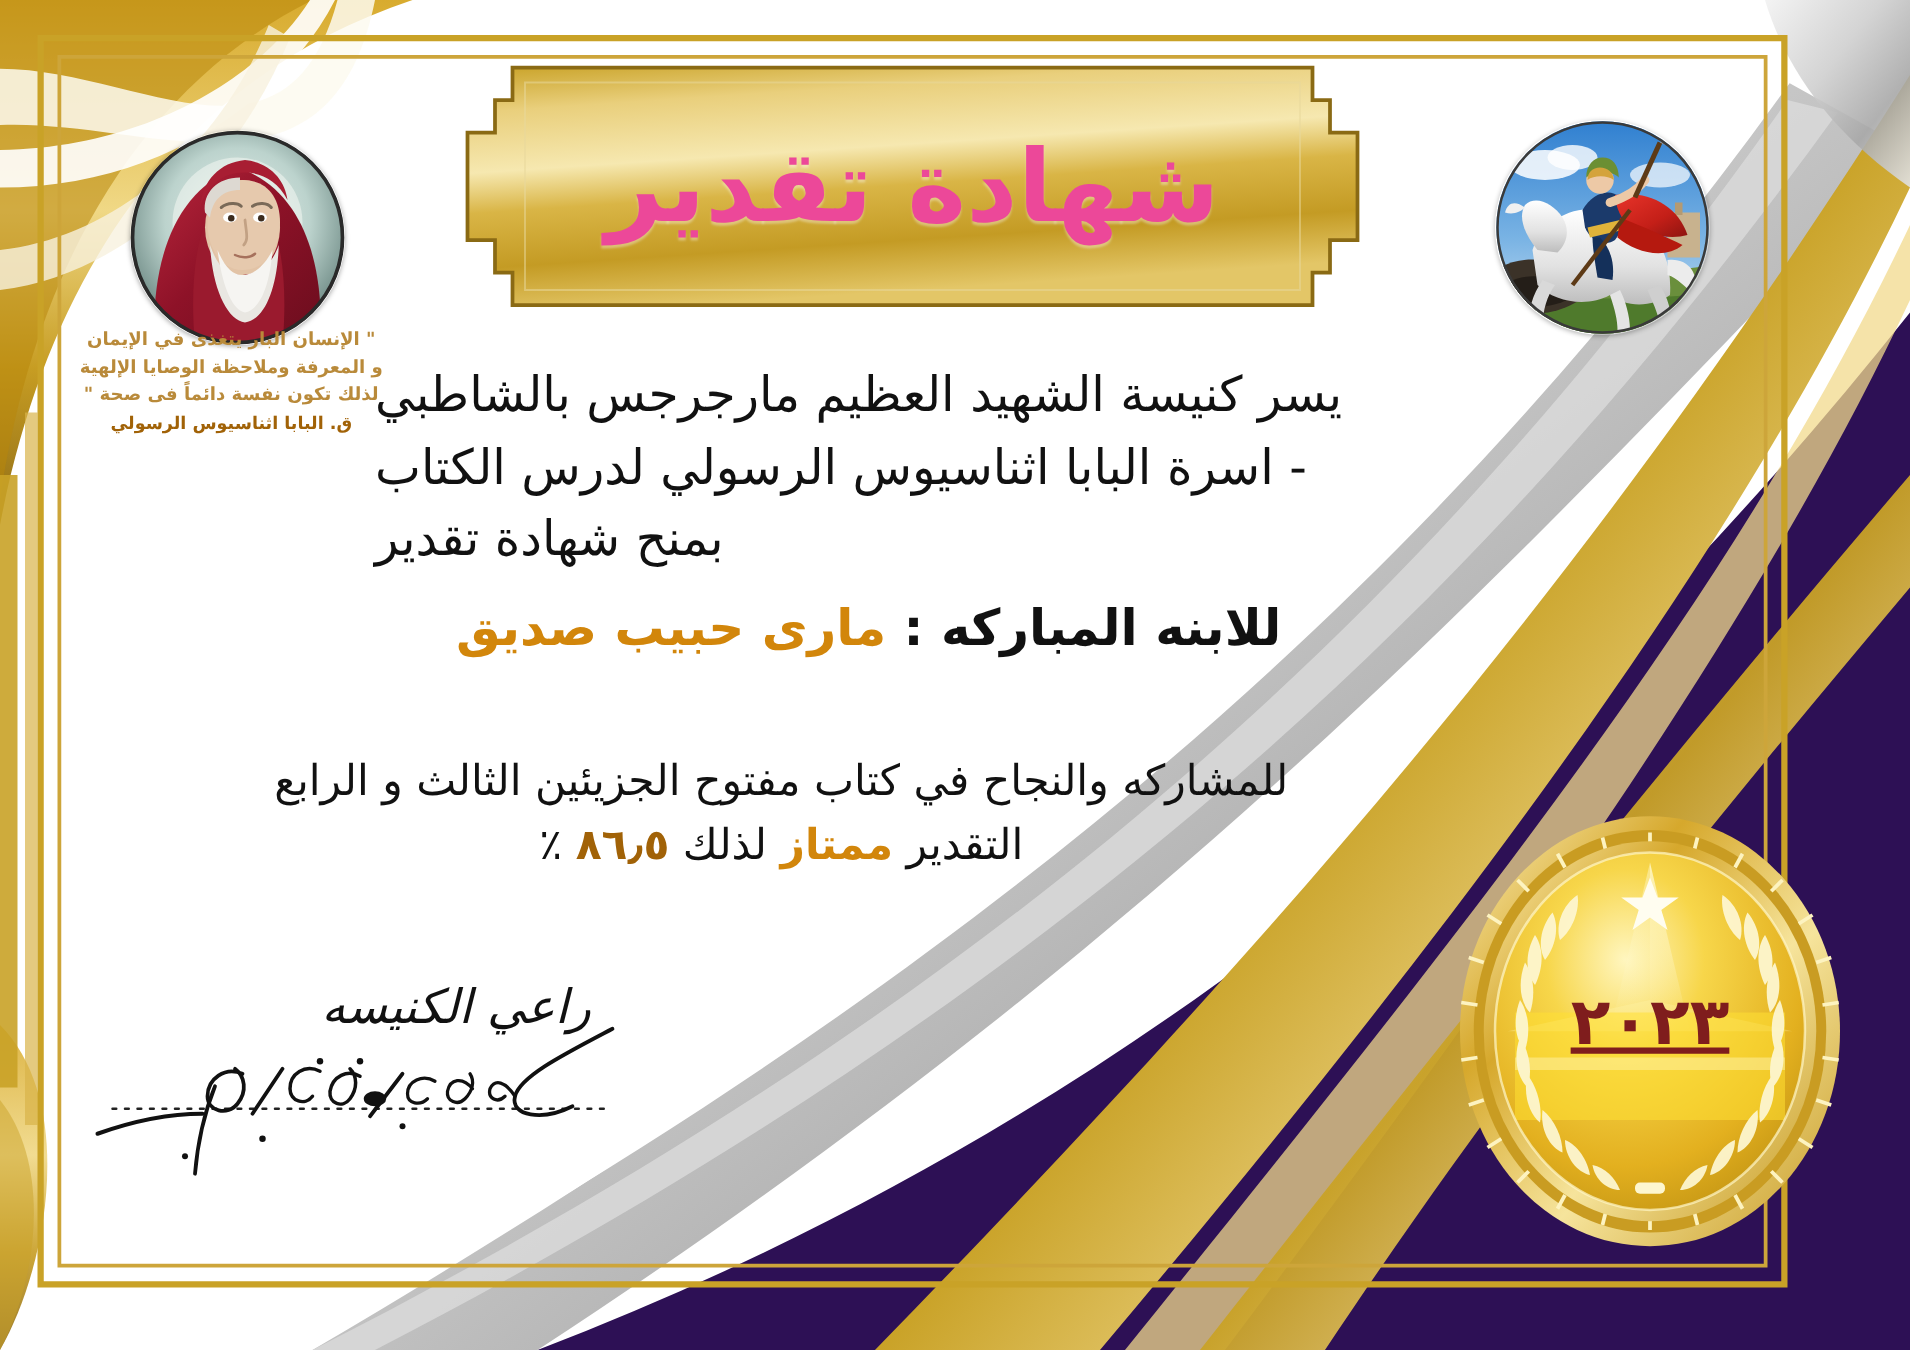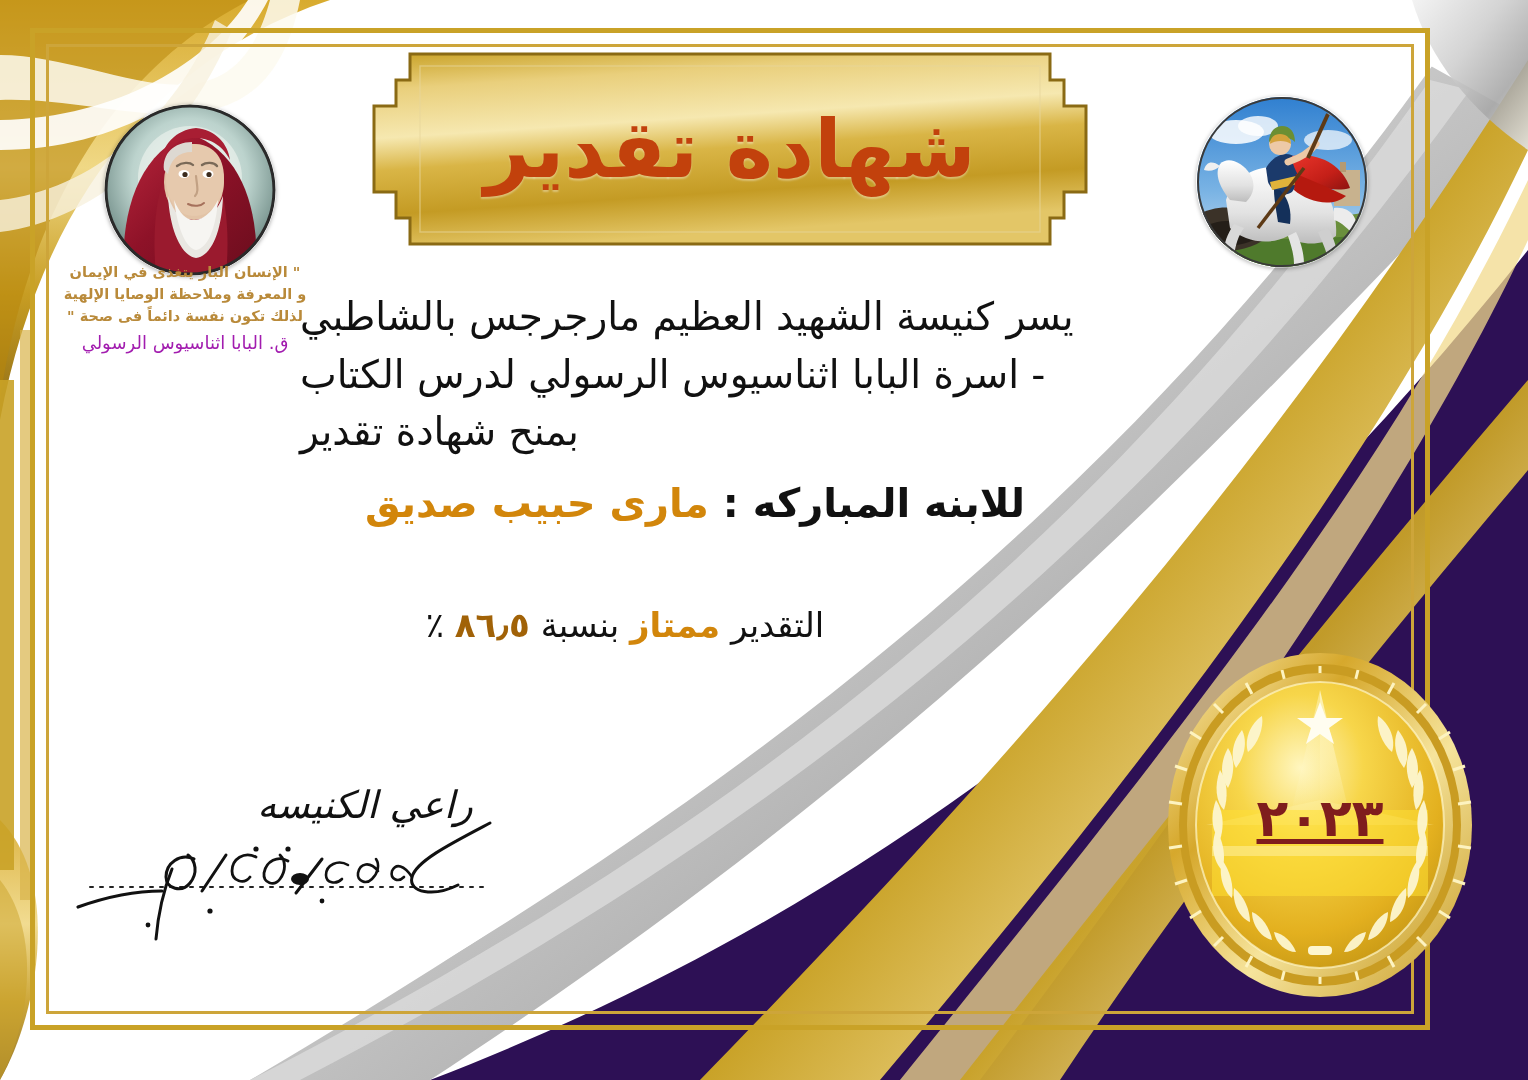--- a/index.html
+++ b/index.html
@@ -51,21 +51,21 @@
     width: 712px; height: 190px;
   }
   .plaque-title {
     position: absolute;
     inset: 0;
     display: flex;
     align-items: center;
     justify-content: center;
     font-size: 80px;
     font-weight: bold;
-    color: #c2410c;
+    color: #ec4899;
     letter-spacing: 1px;
     text-shadow: 0 2px 2px rgba(255,255,255,0.35);
     z-index: 3;
   }
 
   
   .saint-left {
     position: absolute;
     left: 104px; top: 104px;
     width: 172px; height: 172px;
@@ -88,23 +88,23 @@
     left: 60px; top: 262px;
     width: 250px;
     text-align: center;
     color: #b98a3a;
     font-size: 14.5px;
     font-weight: bold;
     line-height: 1.5;
     direction: rtl;
   }
   .quote-author {
-    color: #a21caf;
-    font-size: 18px;
-    font-weight: normal;
+    color: #a16207;
+    font-size: 14px;
+    font-weight: bold;
     margin-top: 2px;
   }
 
   
   .body-text {
     position: absolute;
     left: 300px; top: 288px;
     width: 1080px;
     text-align: left;
     direction: rtl;
@@ -447,24 +447,25 @@
     <div>- اسرة البابا اثناسيوس الرسولي لدرس الكتاب</div>
     <div>بمنح شهادة تقدير</div>
   </div>
 
   <div class="recipient-line">
     <span>للابنه المباركه :</span>
     <span class="recipient-name">مارى حبيب صديق</span>
   </div>
 
   <div class="achievement">
+    <div>للمشاركه والنجاح في كتاب مفتوح الجزيئين الثالث و الرابع</div>
     <div>
       <span>التقدير</span>
       <span class="grade-word">ممتاز</span>
-      <span>بنسبة</span>
+      <span>لذلك</span>
       <span class="pct-value">٨٦٫٥</span>
       <span>٪</span>
     </div>
   </div>
 
   <div class="sig-title">راعي الكنيسه</div>
 
   <svg class="sig-mark" viewBox="0 0 530 130">
 
     <line x1="30" y1="72" x2="430" y2="72" stroke="#222" stroke-width="2" stroke-dasharray="3 7" stroke-linecap="round"></line>

